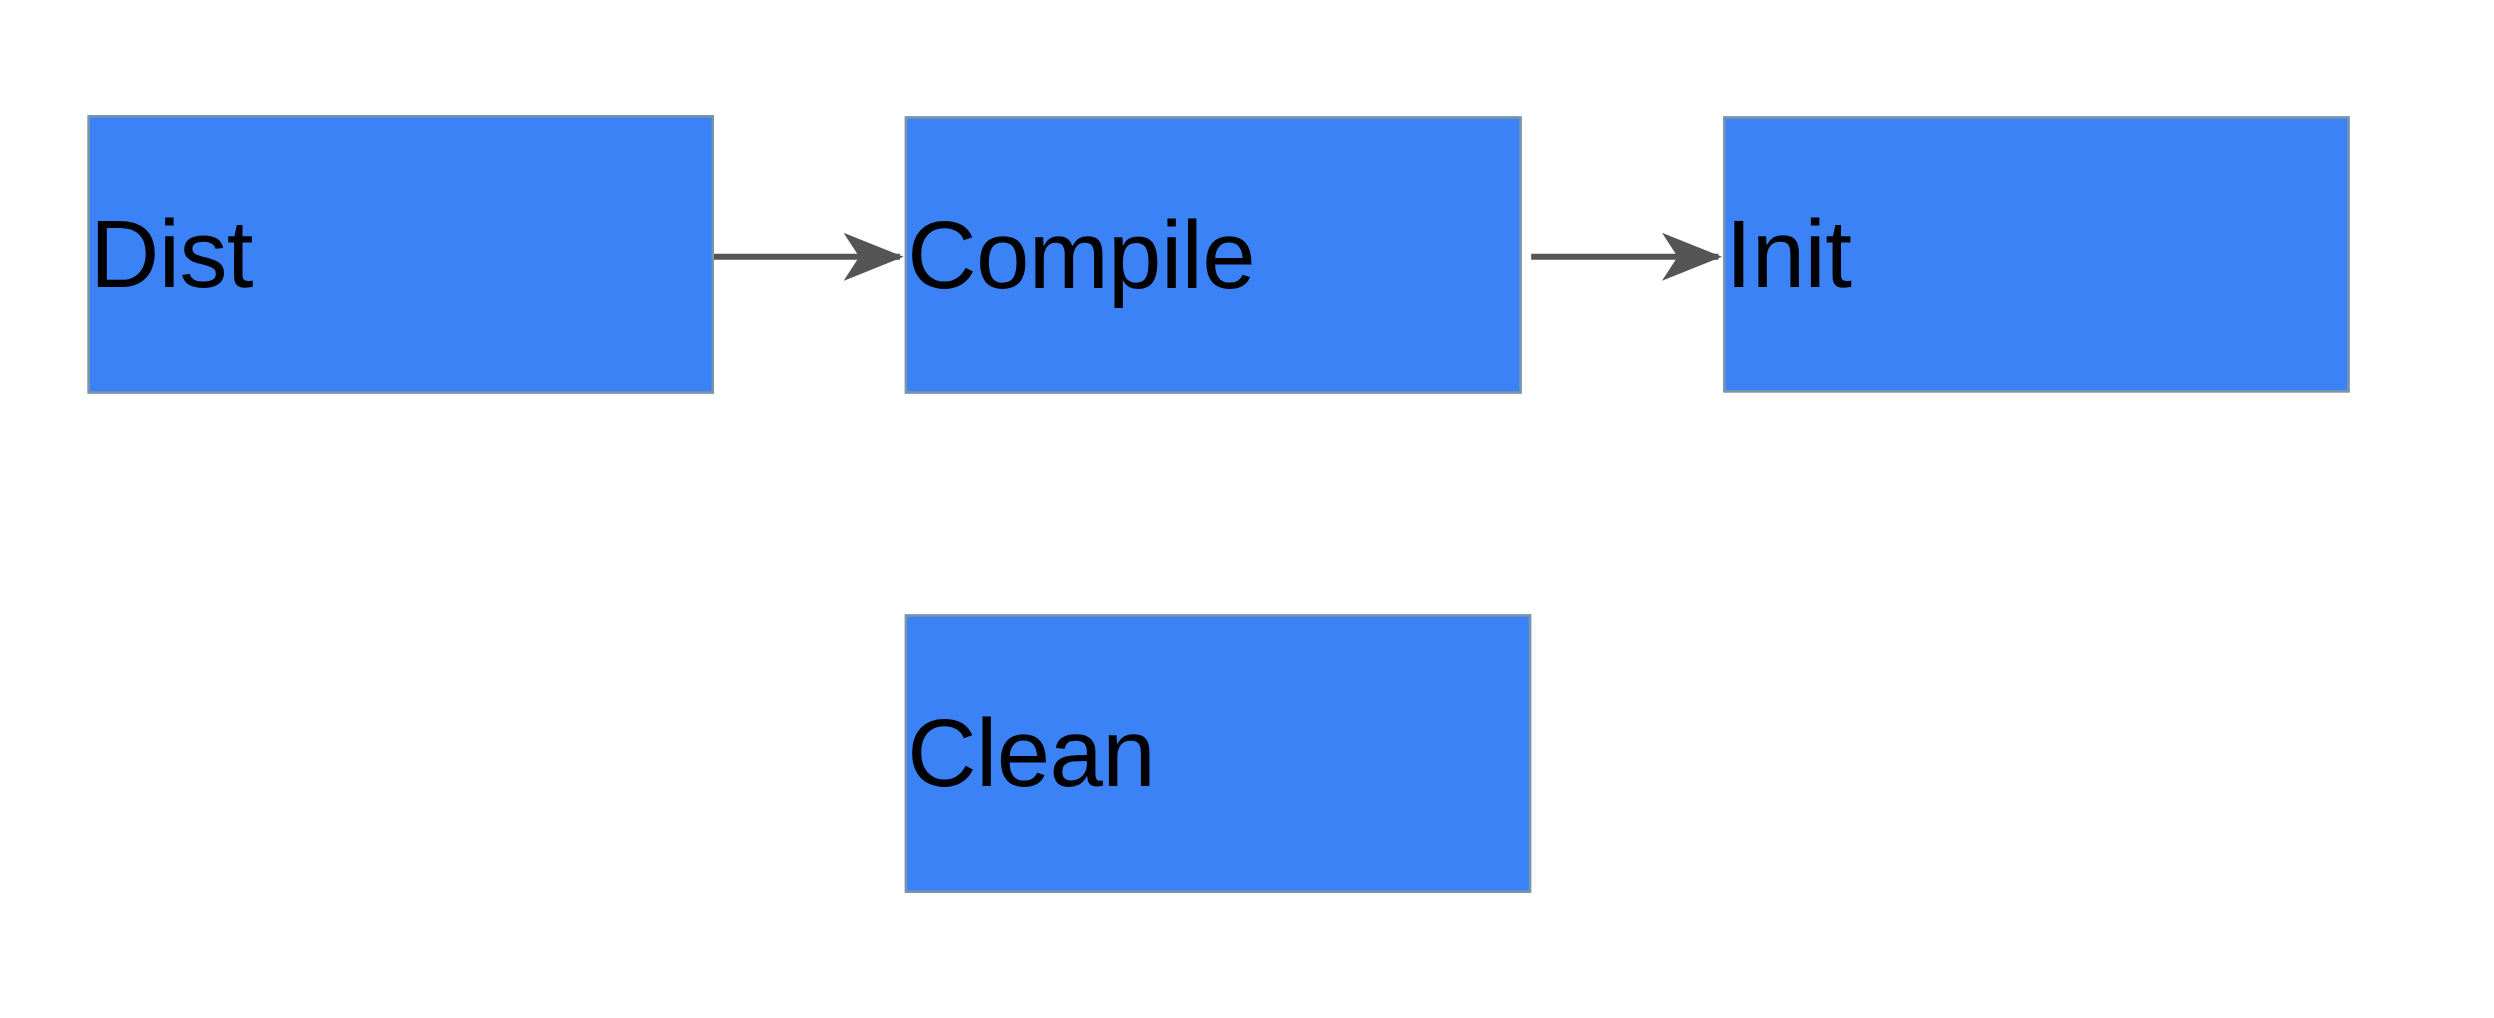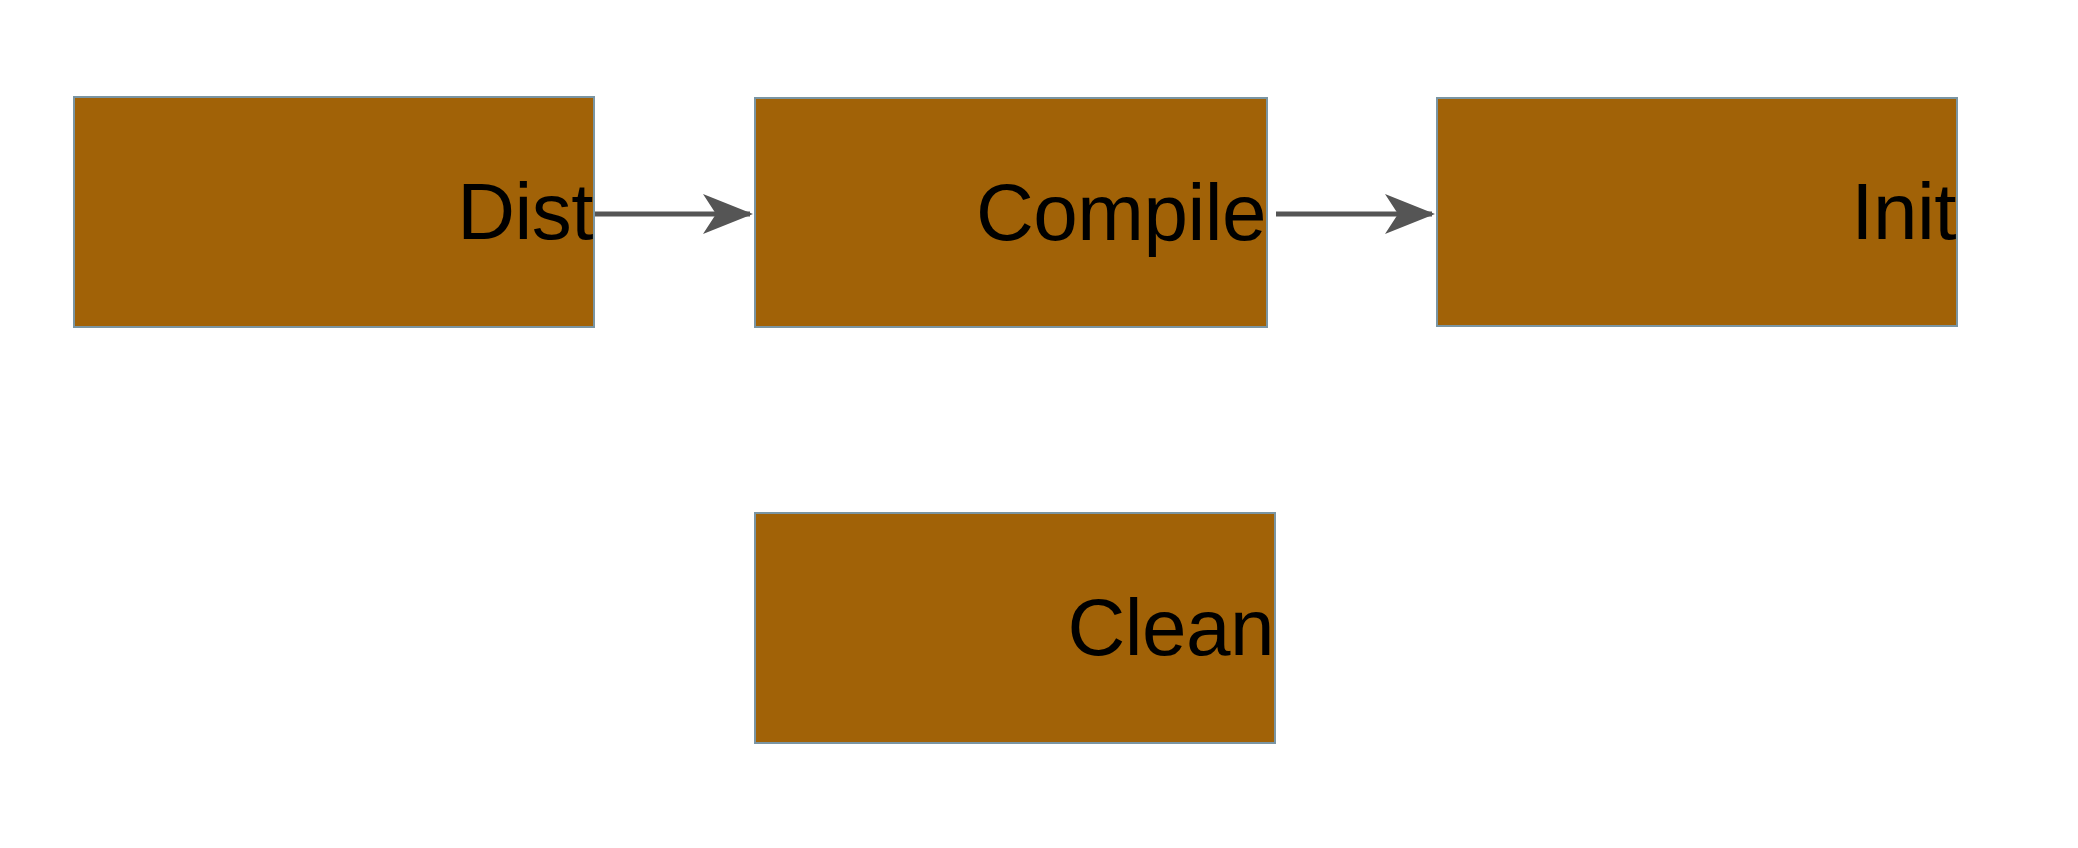--- a/index.html
+++ b/index.html
@@ -24,22 +24,22 @@
     top: 0;
     width: 2078px;
     height: 848px;
     pointer-events: none;
   }
   .node {
     position: absolute;
     box-sizing: border-box;
     display: flex;
     align-items: center;
-    justify-content: flex-end;
-    background: #a16207;
+    justify-content: flex-start;
+    background: #3b82f6;
     border: 2px solid #7a95a3;
     color: #000000;
   }
   .node-label {
     font-family: "Liberation Sans", sans-serif;
     font-size: 80px;
     font-weight: 400;
     line-height: 1;
     letter-spacing: -0.5px;
     color: #000000;

